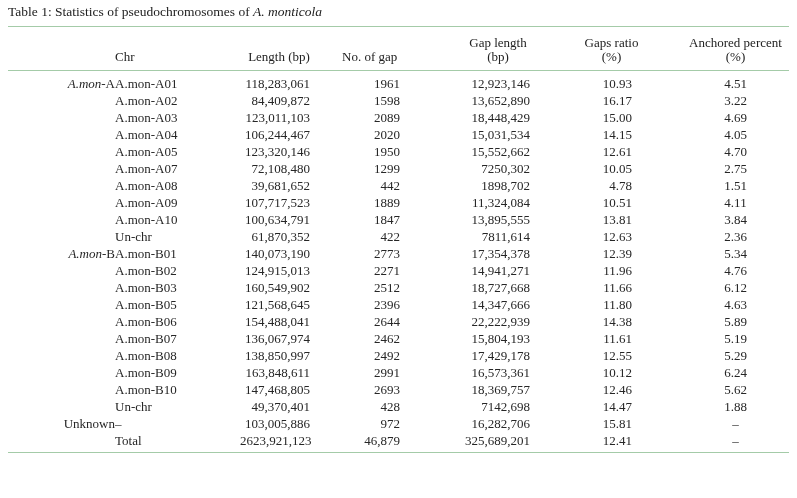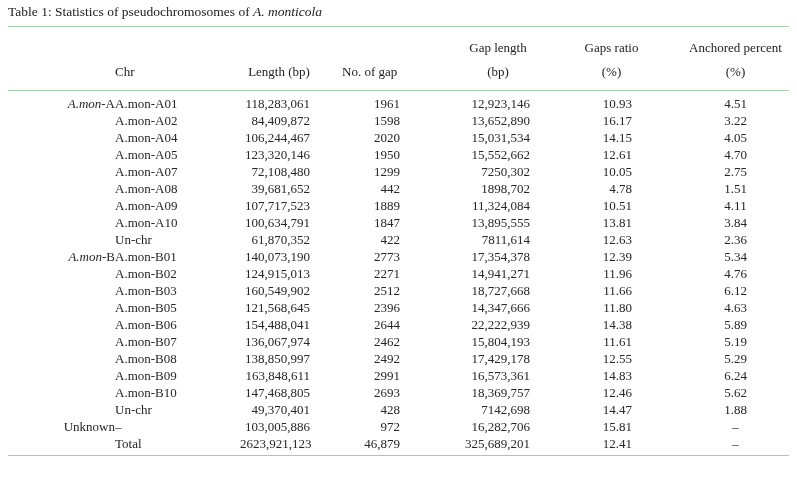--- a/index.html
+++ b/index.html
@@ -29,21 +29,21 @@
   table {
     border-collapse: collapse;
     table-layout: fixed;
     width: 781px;
     border-top: 1.6px solid #a4cba8;
     border-bottom: 1.6px solid #a4cba8;
   }
   thead th {
     font-weight: normal;
     font-size: 13px;
-    line-height: 24px;
+    line-height: 14px;
     vertical-align: bottom;
     padding: 9px 0 6px 0;
     border-bottom: 1px solid #a4cba8;
     color: #222222;
   }
   th.h-group { text-align: left; }
   th.h-chr { text-align: left; }
   th.h-length { text-align: center; }
   th.h-gaps { text-align: left; padding-left: 24px; }
   th.h-gaplen { text-align: center; padding-left: 50px; }
@@ -108,20 +108,29 @@
     <td class="c-group"><span class="em"></span><span></span></td>
     <td class="c-chr">A.mon-A02</td>
     <td class="c-num">84,409,872</td>
     <td class="c-num">1598</td>
     <td class="c-num">13,652,890</td>
     <td class="c-num">16.17</td>
     <td class="c-anch">3.22</td>
   </tr>
         <tr>
     <td class="c-group"><span class="em"></span><span></span></td>
+    <td class="c-chr">A.mon-A03</td>
+    <td class="c-num">123,011,103</td>
+    <td class="c-num">2089</td>
+    <td class="c-num">18,448,429</td>
+    <td class="c-num">15.00</td>
+    <td class="c-anch">4.69</td>
+  </tr>
+        <tr>
+    <td class="c-group"><span class="em"></span><span></span></td>
     <td class="c-chr">A.mon-A04</td>
     <td class="c-num">106,244,467</td>
     <td class="c-num">2020</td>
     <td class="c-num">15,031,534</td>
     <td class="c-num">14.15</td>
     <td class="c-anch">4.05</td>
   </tr>
         <tr>
     <td class="c-group"><span class="em"></span><span></span></td>
     <td class="c-chr">A.mon-A05</td>
@@ -238,21 +247,21 @@
     <td class="c-num">17,429,178</td>
     <td class="c-num">12.55</td>
     <td class="c-anch">5.29</td>
   </tr>
         <tr>
     <td class="c-group"><span class="em"></span><span></span></td>
     <td class="c-chr">A.mon-B09</td>
     <td class="c-num">163,848,611</td>
     <td class="c-num">2991</td>
     <td class="c-num">16,573,361</td>
-    <td class="c-num">14.83</td>
+    <td class="c-num">10.12</td>
     <td class="c-anch">6.24</td>
   </tr>
         <tr>
     <td class="c-group"><span class="em"></span><span></span></td>
     <td class="c-chr">A.mon-B10</td>
     <td class="c-num">147,468,805</td>
     <td class="c-num">2693</td>
     <td class="c-num">18,369,757</td>
     <td class="c-num">12.46</td>
     <td class="c-anch">5.62</td>

